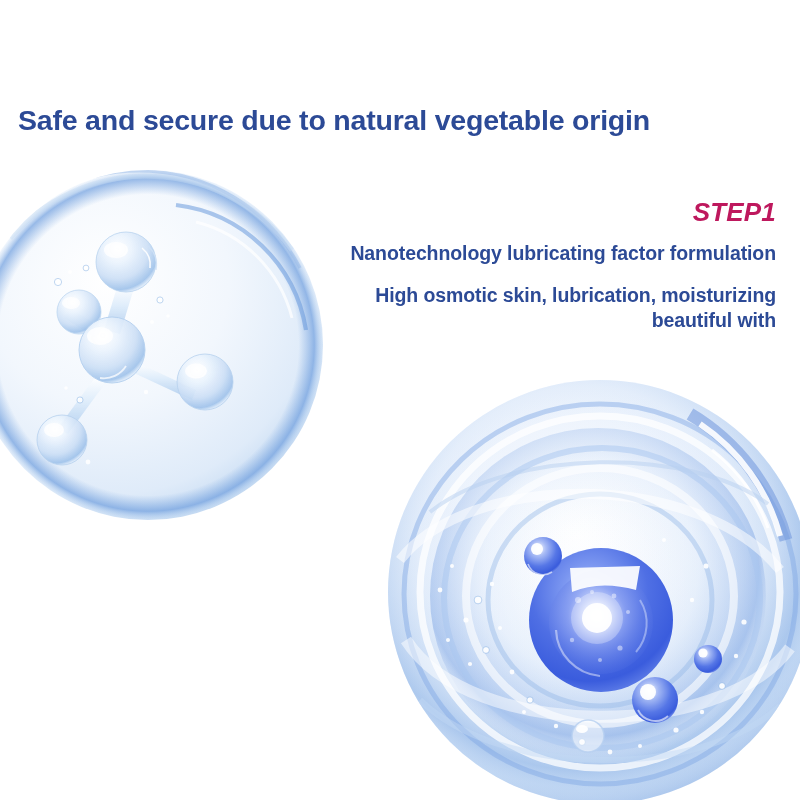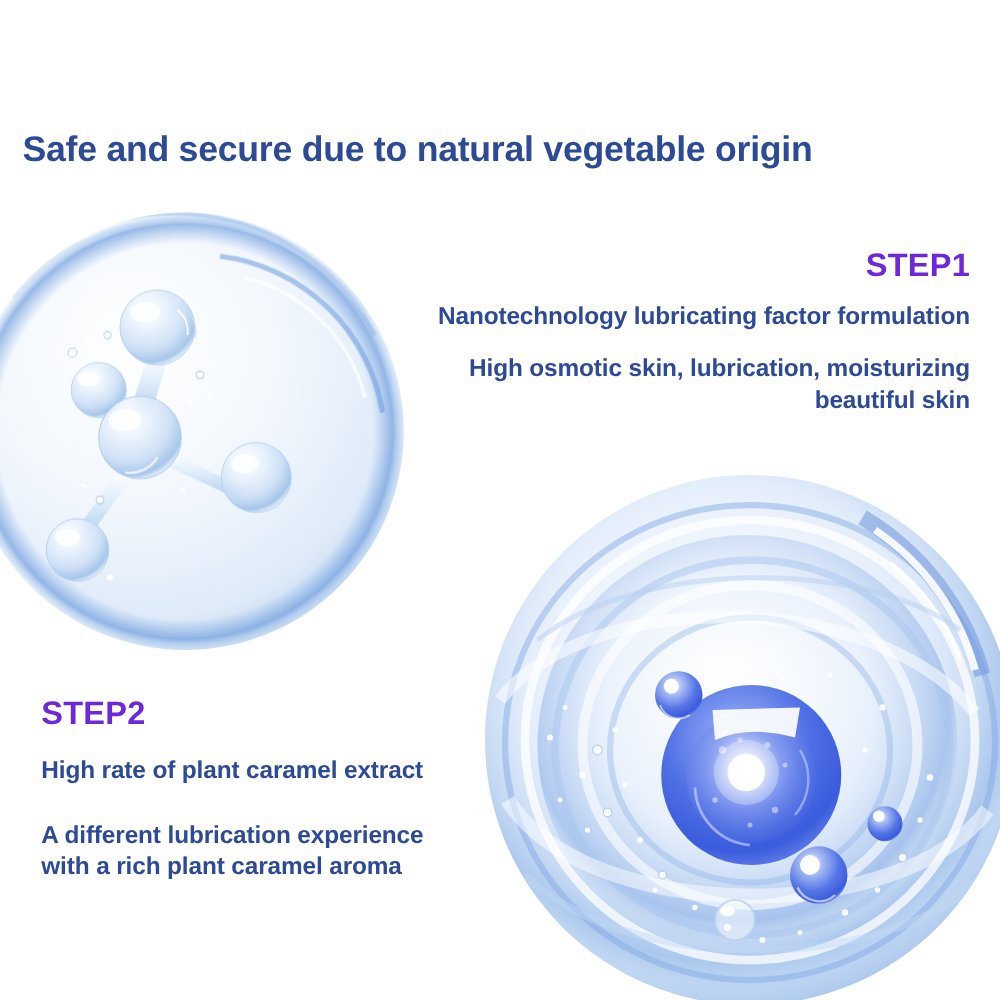--- a/index.html
+++ b/index.html
@@ -33,21 +33,22 @@
   }
 
   
   .step-block{position:absolute;color:#2c4a96;}
 
   .step-label{
     font-size:26px;
     font-weight:bold;
     letter-spacing:0.2px;
     line-height:1.1;
-    color:#6d28d9;
+    color:#be185d;
+    font-style:italic;
   }
   .step-line{
     font-size:19.5px;
     font-weight:bold;
     color:#2c4a96;
     letter-spacing:-0.1px;
   }
 
   #step1{
     right:24px;top:198px;width:500px;
@@ -303,26 +304,18 @@
     </g>
   </svg>
 
   <div class="headline">Safe and secure due to natural vegetable origin</div>
 
   <div class="step-block" id="step1">
     <div class="step-label">STEP1</div>
     <div class="step-line para1">Nanotechnology lubricating factor formulation</div>
     <div class="step-line para2">
       <div>High osmotic skin, lubrication, moisturizing</div>
-      <div>beautiful skin</div>
+      <div>beautiful with</div>
     </div>
   </div>
 
-  <div class="step-block" id="step2">
-    <div class="step-label">STEP2</div>
-    <div class="step-line para1">High rate of plant caramel extract</div>
-    <div class="step-line para2">
-      <div>A different lubrication experience</div>
-      <div>with a rich plant caramel aroma</div>
-    </div>
-  </div>
 
 </div>
 
 </body></html>

